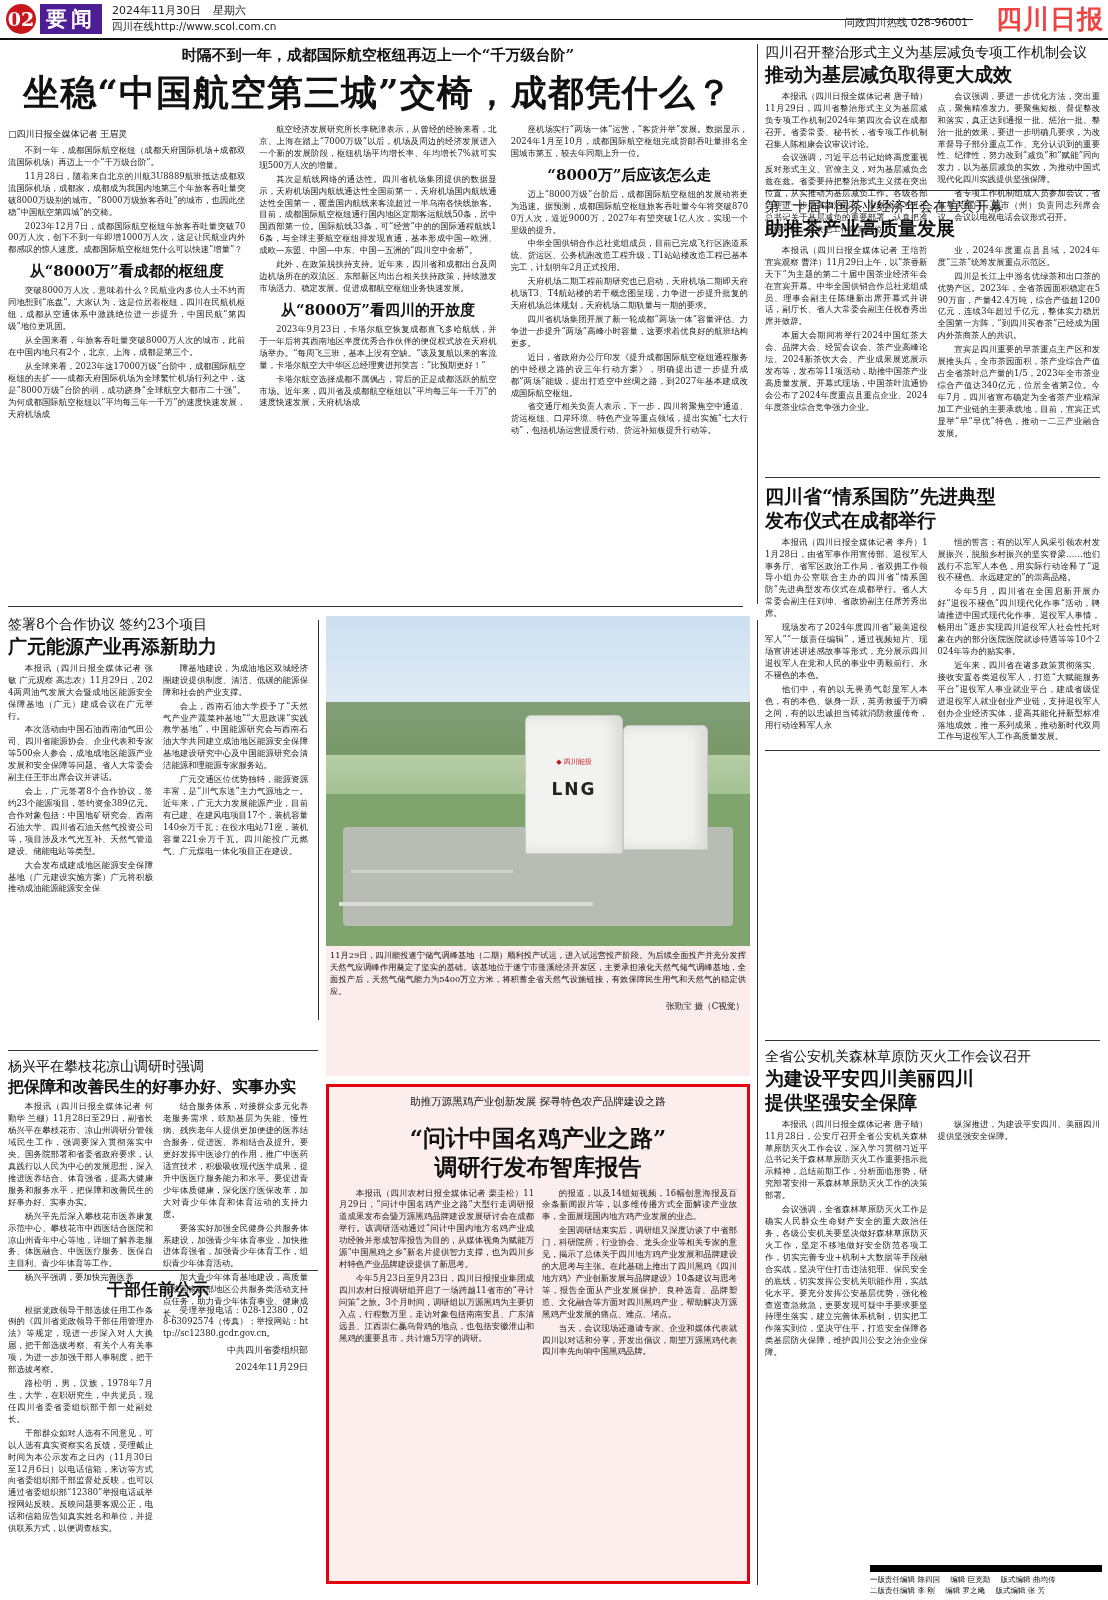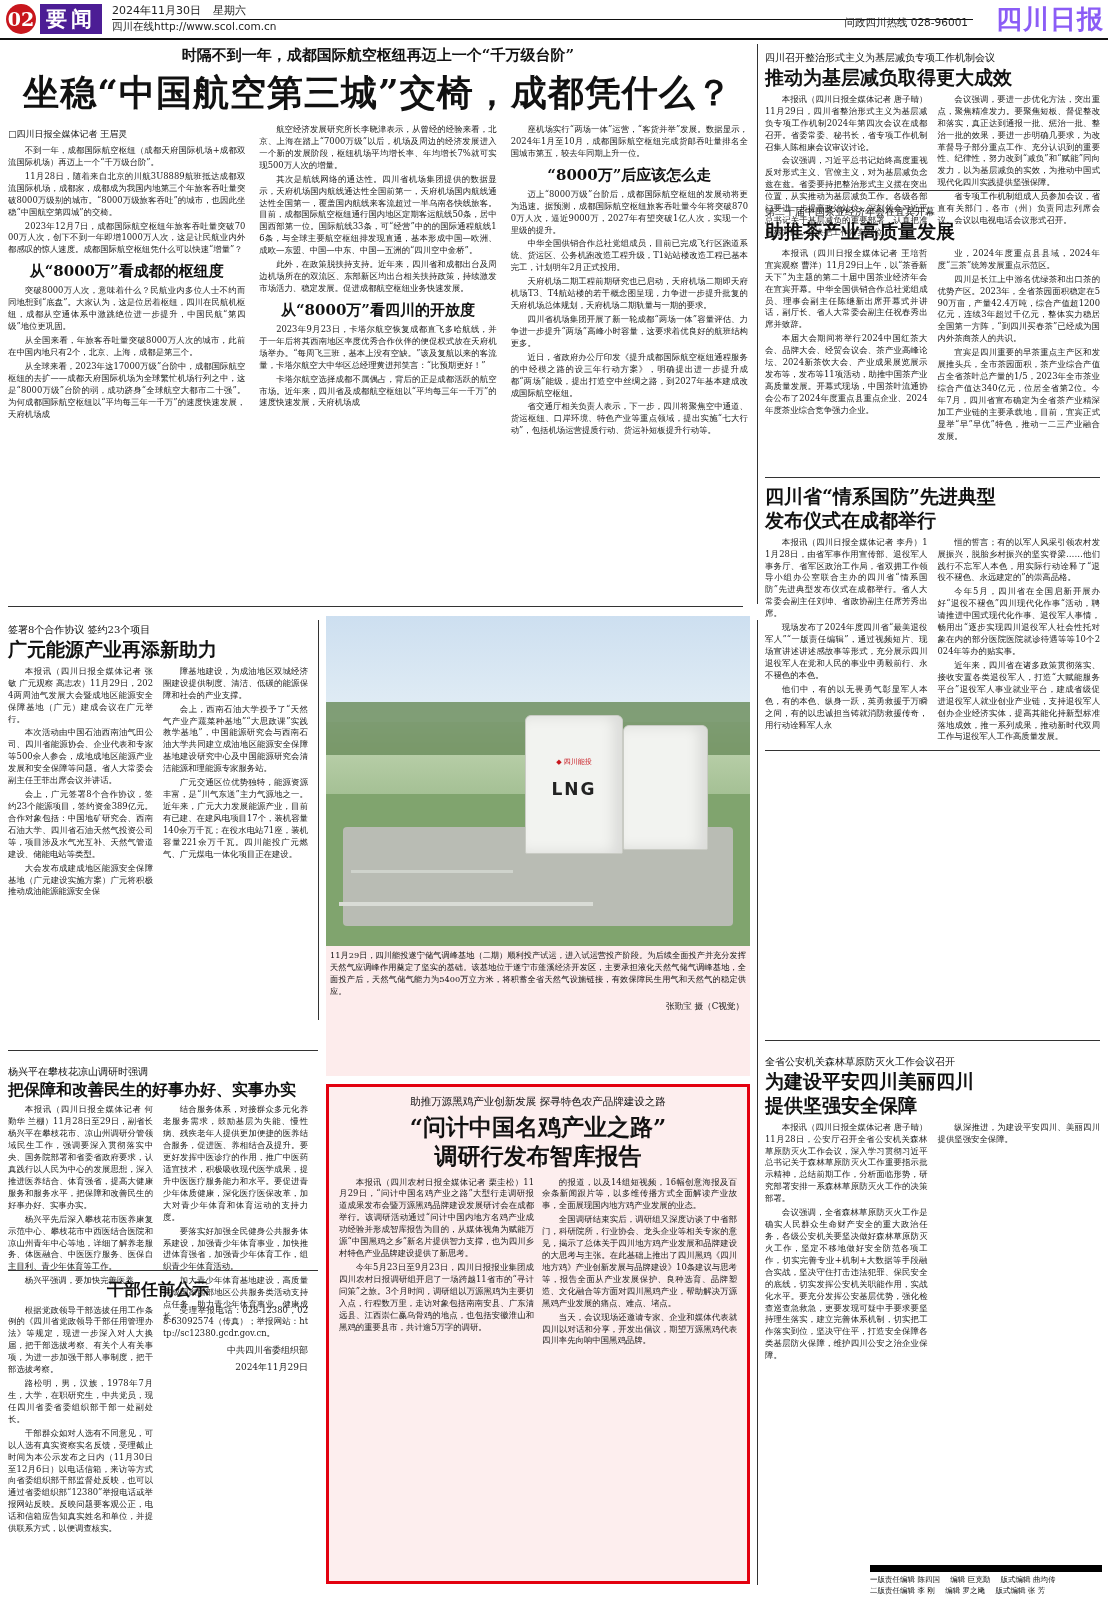--- a/index.html
+++ b/index.html
@@ -23,21 +23,21 @@
   .section-name {
     position:absolute; left:40px; top:4px; height:30px; padding:0 6px;
     background:#4c1d95; color:#fff; font-size:21px; font-weight:bold; line-height:30px;
     letter-spacing:4px; font-family:"DejaVu Serif","Liberation Serif",serif;
   }
   .mast-date { position:absolute; left:112px; top:3px; font-size:11px; color:#222; }
   .mast-date .d2 { margin-left:12px; }
   .mast-site { position:absolute; left:112px; top:20px; font-size:10.5px; color:#222; }
   .mast-hot { position:absolute; right:140px; top:16px; font-size:10.5px; color:#222; }
   .mast-logo {
-    position:absolute; right:4px; top:2px; color:#8b5cf6;
+    position:absolute; right:4px; top:2px; color:#ef4444;
     font-size:26px; font-weight:bold; letter-spacing:1px;
     font-family:"DejaVu Serif","Liberation Serif",serif;
   }
   .mast-rule { position:absolute; left:112px; right:135px; top:19px; height:1px; background:#111; }
 
   
   .sheet { position:relative; width:1108px; height:1558px; padding:6px 8px 0 8px; }
   .vline { position:absolute; width:1px; background:#333; }
   .hline { position:absolute; height:1px; background:#333; }
 
@@ -54,21 +54,21 @@
     font-size:36px; font-weight:bold; text-align:center; margin:4px 0 6px 0;
     font-family:"DejaVu Serif","Liberation Serif",serif; letter-spacing:1px;
   }
   .lead-kicker {
     font-size:15px; text-align:center; font-weight:bold; margin:2px 0 0 0;
     font-family:"DejaVu Serif","Liberation Serif",serif;
   }
   .byline { font-size:9px; margin:4px 0 4px 0; font-family:"DejaVu Serif","Liberation Serif",serif;}
   .sub-h { font-size:15px; font-weight:bold; text-align:center; margin:6px 0 4px 0;
     font-family:"DejaVu Serif","Liberation Serif",serif;}
-  .art-kicker { font-size:10px; text-align:left; margin:7px 0 2px 0;
+  .art-kicker { font-size:14px; text-align:left; margin:0 0 2px 0;
     font-family:"DejaVu Serif","Liberation Serif",serif;}
   .art-h {
     font-size:19px; font-weight:bold; margin:0 0 5px 0; line-height:1.15;
     font-family:"DejaVu Serif","Liberation Serif",serif;
   }
   .art-h.small { font-size:16px; }
   .art-h.center { text-align:center; }
 
   
   .photo-box { position:absolute; background:#fdecec; border:0; }
@@ -91,21 +91,21 @@
   .pipes { position:absolute; left:3%; bottom:12%; width:60%; height:4px; background:#d9dcd6;}
   .pipes2 { position:absolute; left:6%; bottom:22%; width:38%; height:3px; background:#cfd3cc;}
   .caption { font-size:8.2px; line-height:1.45; text-align:justify; margin:4px 4px 0 4px;
     font-family:"DejaVu Serif","Liberation Serif",serif; word-break:break-all;}
   .credit { font-size:8.6px; text-align:right; margin:3px 6px 0 0; font-family:"DejaVu Serif","Liberation Serif",serif;}
 
   
   .redbox {
     position:absolute; border:3px solid #e3000f; background:#fdeeee; padding:8px 10px;
   }
-  .redbox .rb-kicker { font-size:10.5px; text-align:center; margin-bottom:4px; font-family:"DejaVu Serif","Liberation Serif",serif;}
+  .redbox .rb-kicker { font-size:10.5px; text-align:center; margin-bottom:15px; font-family:"DejaVu Serif","Liberation Serif",serif;}
   .redbox .rb-title {
     font-size:23px; font-weight:bold; text-align:center; line-height:1.25; color:#111;
     font-family:"DejaVu Serif","Liberation Serif",serif; margin-bottom:6px;
   }
   .rb-cols { display:flex; gap:8px; }
   .rb-cols > div { flex:1; }
 
   .sign { font-size:9px; text-align:right; margin-top:4px; font-family:"DejaVu Serif","Liberation Serif",serif;}
   .footer-bar {
     position:absolute; left:870px; bottom:2px; width:232px; font-size:7.5px; line-height:1.5;

